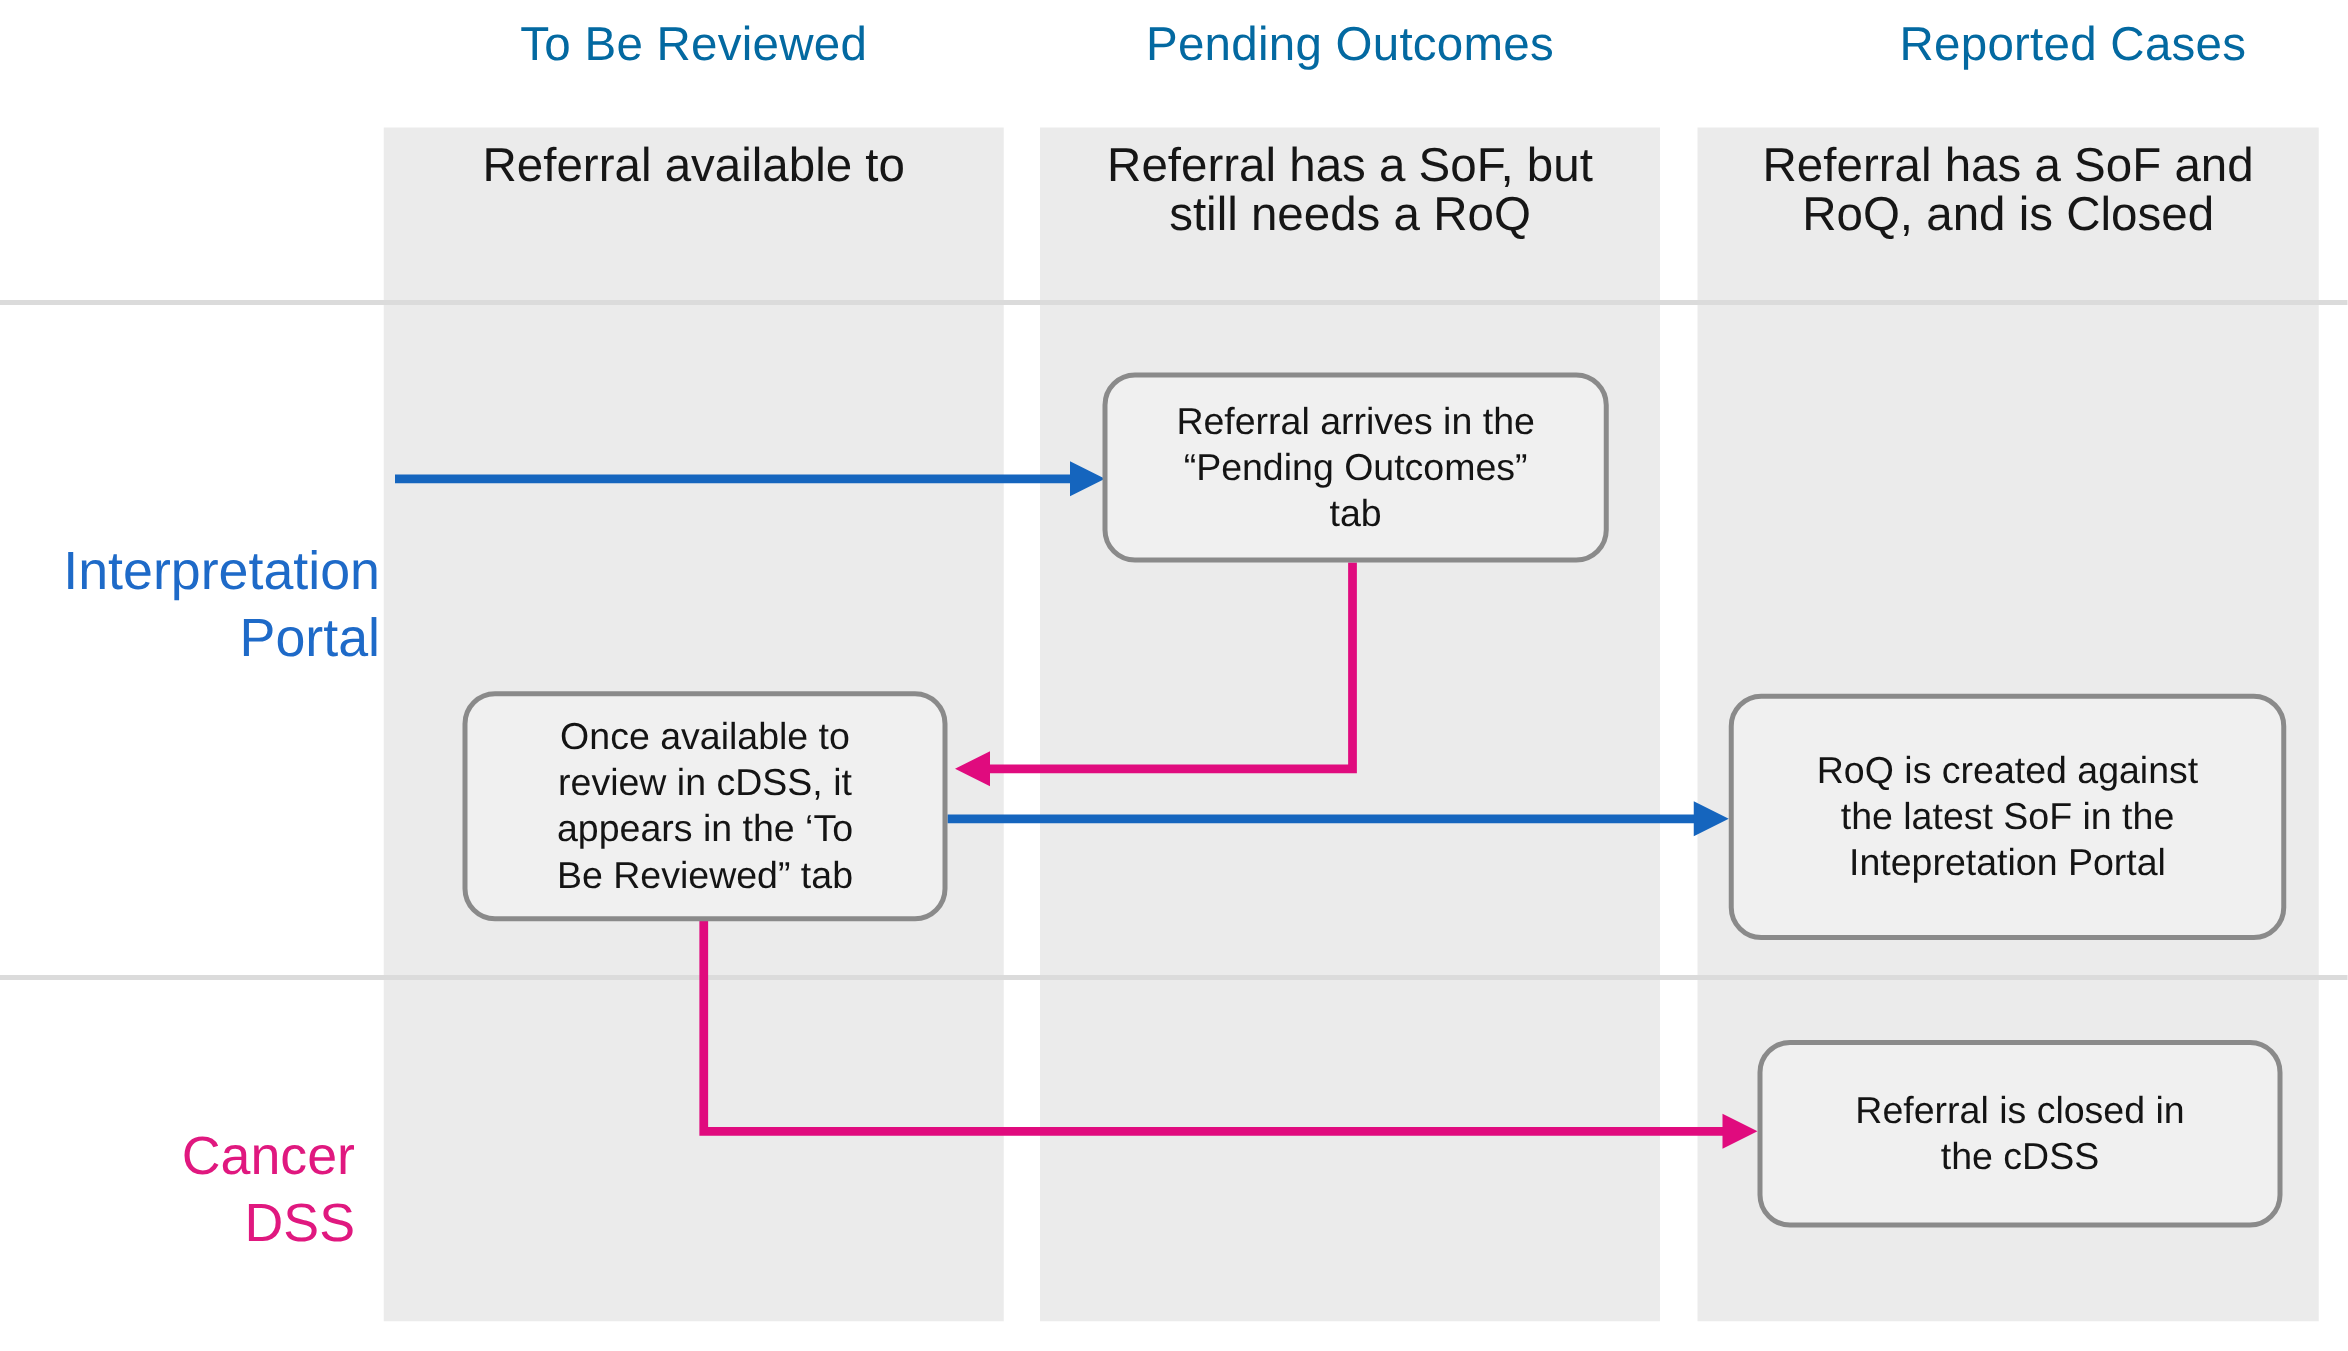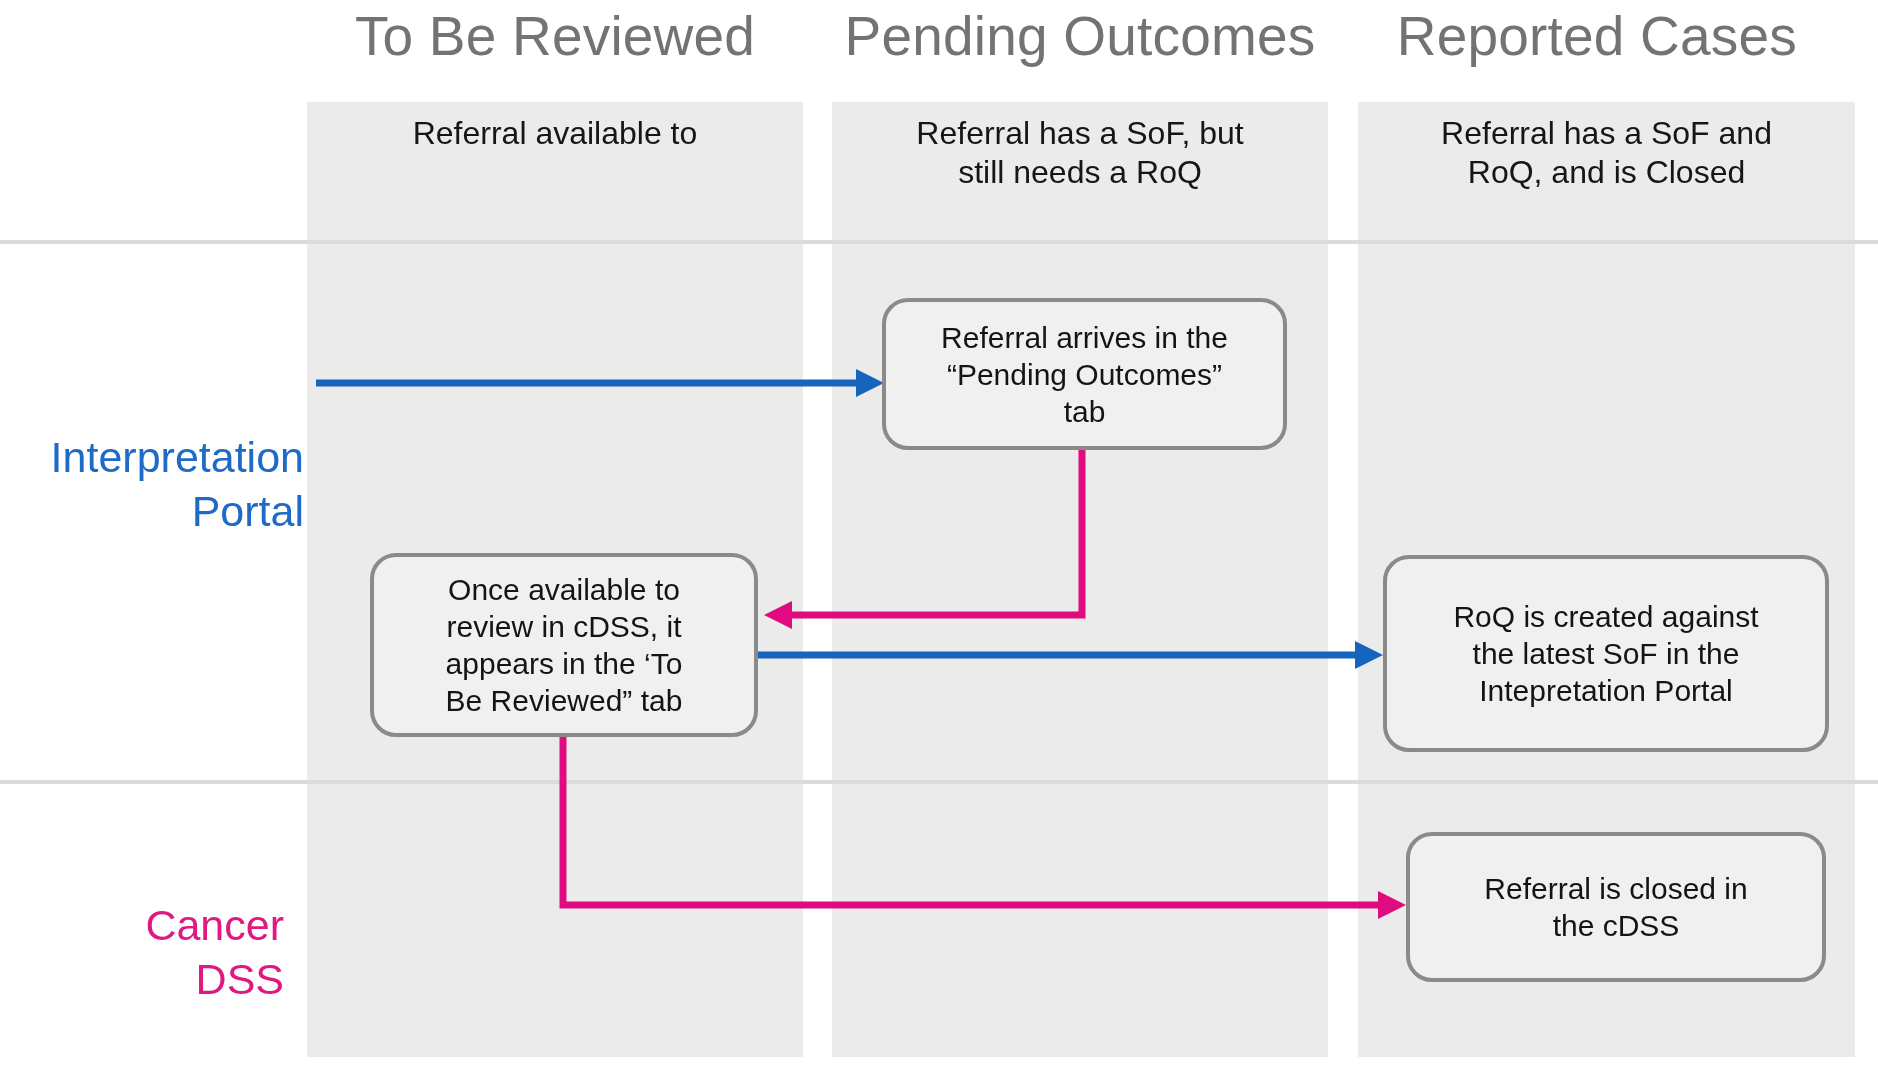--- a/index.html
+++ b/index.html
@@ -10,29 +10,29 @@
   .lane-col{position:absolute;top:102px;height:955px;background:#EBEBEB;}
   .lane-col.c1{left:307px;width:496px;}
   .lane-col.c2{left:832px;width:496px;}
   .lane-col.c3{left:1358px;width:497px;}
 
   .divider{position:absolute;left:0;width:1878px;height:4px;background:#DBDBDB;}
   .divider.d1{top:240px;}
   .divider.d2{top:780px;}
 
   .col-title{
-    position:absolute;top:10px;font-size:55px;line-height:52px;
-    text-align:center;color:#737373;letter-spacing:0.2px;font-weight:400;
+    position:absolute;top:10px;font-size:38px;line-height:52px;
+    text-align:center;color:#0369a1;letter-spacing:0.2px;font-weight:400;
   }
   .col-title.c1{left:307px;width:496px;}
   .col-title.c2{left:832px;width:496px;}
   .col-title.c3{left:1300px;width:497px;text-align:right;}
 
   .col-subtitle{
-    position:absolute;top:114px;font-size:32px;line-height:39px;
+    position:absolute;top:114px;font-size:38px;line-height:39px;
     text-align:center;color:#161616;font-weight:400;
   }
   .col-subtitle.c1{left:307px;width:496px;}
   .col-subtitle.c2{left:832px;width:496px;}
   .col-subtitle.c3{left:1358px;width:497px;}
   .col-subtitle span{display:block;}
 
   .row-label{
     position:absolute;left:0;width:284px;text-align:right;
     font-size:43px;line-height:54px;font-weight:400;

